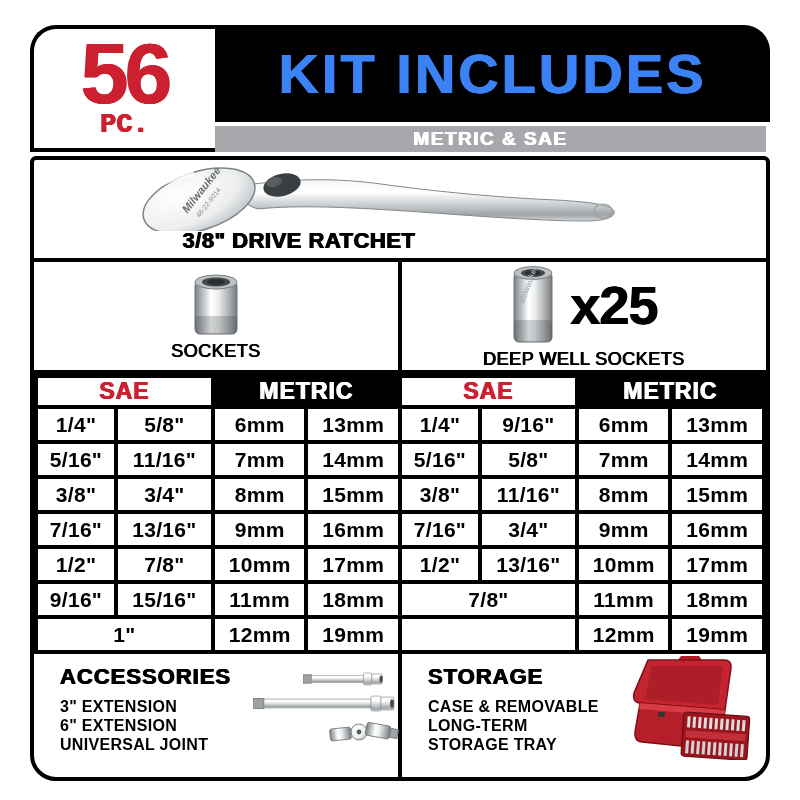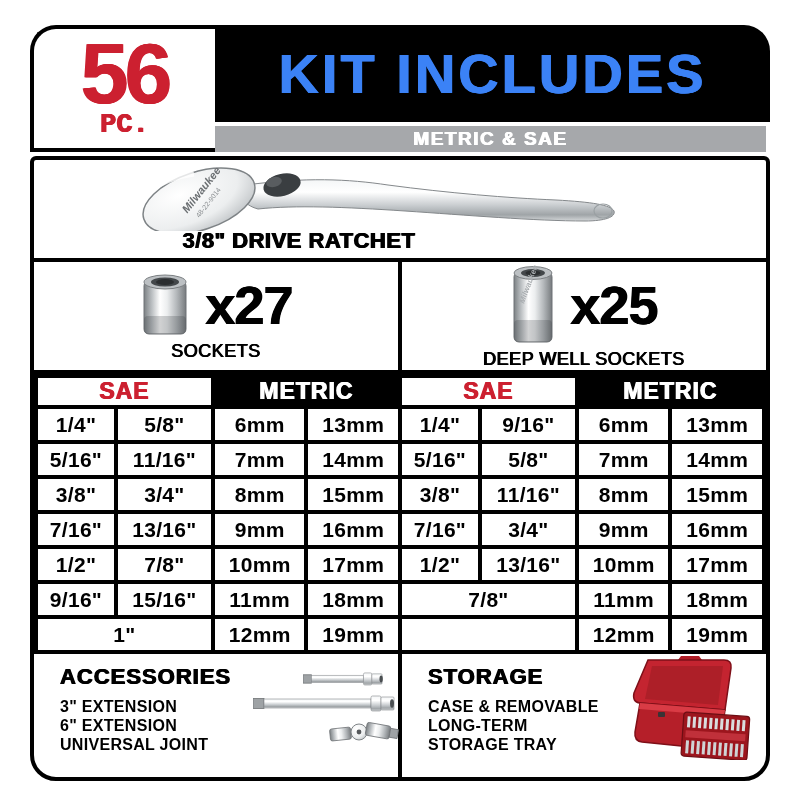--- a/index.html
+++ b/index.html
@@ -120,21 +120,20 @@
     <div class="sockets-row">
       <div class="socket-half left">
         <div class="socket-figure">
           <svg width="52" height="66" viewBox="0 0 52 66">
             <rect x="5" y="9" width="42" height="53" rx="5" fill="url(#cylV)" stroke="#6f7376" stroke-width="1"></rect>
             <rect x="5" y="44" width="42" height="18" rx="4" fill="#2f3336" opacity="0.22"></rect>
             <ellipse cx="26" cy="10" rx="21" ry="7" fill="#bcc0c3" stroke="#7b7f82" stroke-width="1"></ellipse>
             <ellipse cx="26" cy="10" rx="14" ry="4.6" fill="#43474a"></ellipse>
             <ellipse cx="26" cy="10" rx="9" ry="3" fill="#2b2e30"></ellipse>
           </svg>
-          <div class="count heavy">x27</div>
         </div>
         <div class="socket-label heavy">SOCKETS</div>
       </div>
       <div class="socket-half">
         <div class="socket-figure">
           <svg width="46" height="82" viewBox="0 0 46 82">
             <rect x="4" y="8" width="38" height="70" rx="5" fill="url(#cylV)" stroke="#6f7376" stroke-width="1"></rect>
             <rect x="4" y="56" width="38" height="22" rx="4" fill="#2f3336" opacity="0.22"></rect>
             <ellipse cx="23" cy="9" rx="19" ry="6.4" fill="#bcc0c3" stroke="#7b7f82" stroke-width="1"></ellipse>
             <ellipse cx="23" cy="9" rx="12" ry="4" fill="#43474a"></ellipse>

